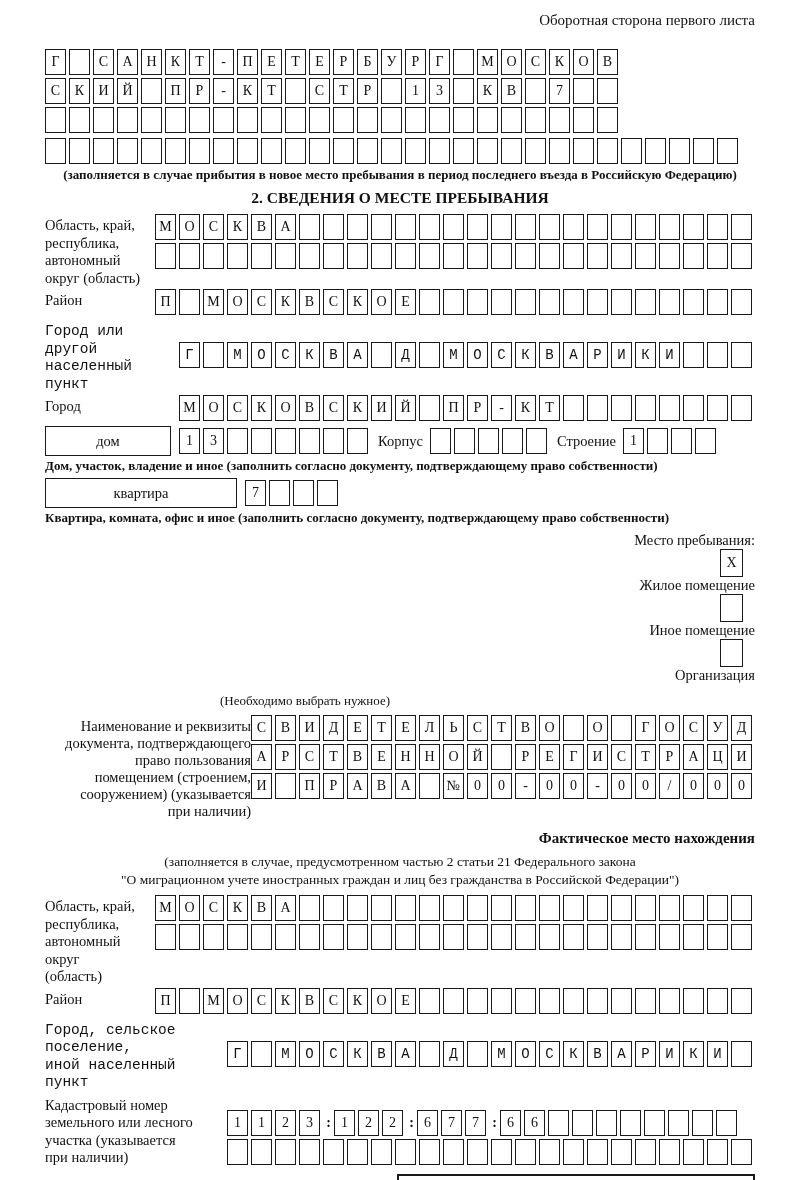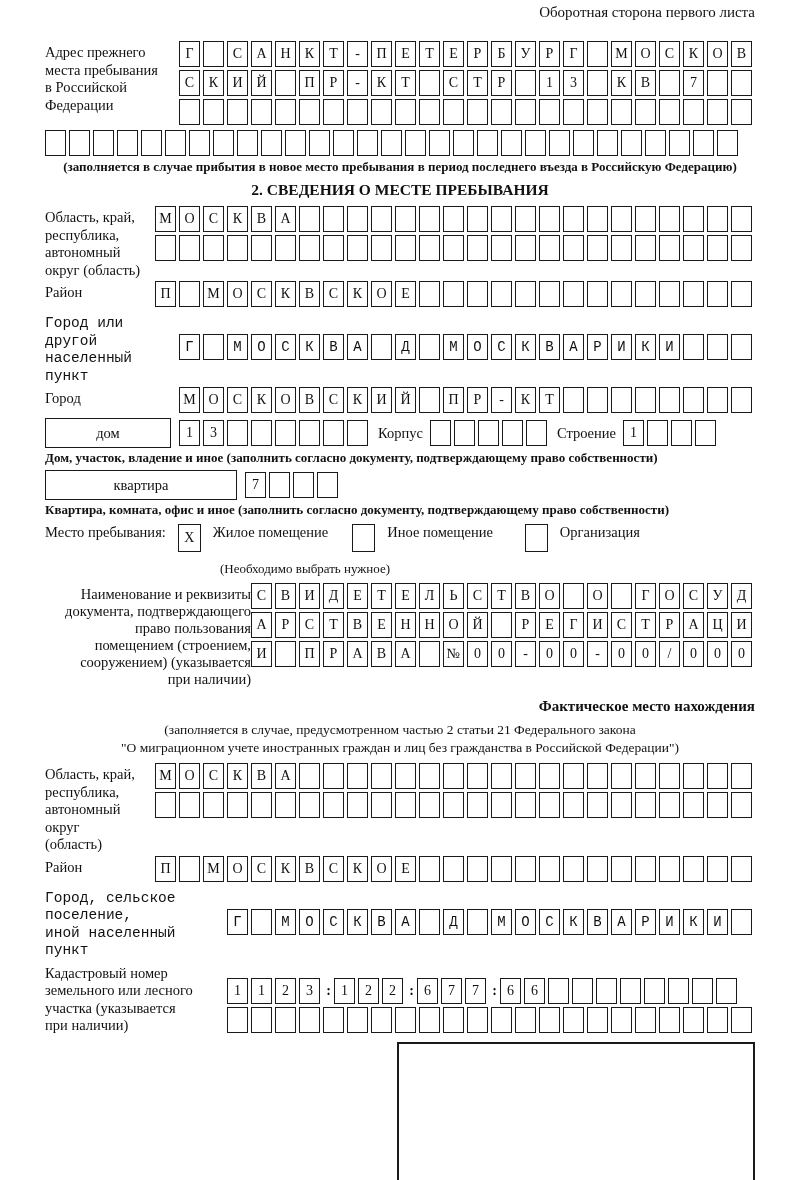--- a/index.html
+++ b/index.html
@@ -1,18 +1,18 @@
 <!DOCTYPE html>
 <html><head>
 <meta charset="utf-8">
 <style>
   * { margin:0; padding:0; box-sizing:border-box; }
   html,body { width:800px; height:1180px; background:#ffffff; color:#111;
     font-family:"Liberation Serif", "DejaVu Serif", serif; overflow:hidden; }
-  .page { width:800px; height:1180px; padding:4px 45px 0 45px; }
+  .page { width:800px; height:1180px; padding:12px 45px 0 45px; }
 
   .side-note { text-align:right; font-size:15px; margin-bottom:20px; }
 
   .field-row { display:flex; align-items:flex-start; margin-bottom:2px; }
   .field-row.center { align-items:center;font-family:Liberation Mono, monospace; }
   .flabel { flex:1 1 auto; font-size:14.5px; line-height:17.5px; white-space:pre-line; padding-top:3px; }
   .cells-col { flex:0 0 auto; }
   .cell-row { display:flex; height:26px; margin-bottom:3px; }
   .cell { flex:0 0 auto; width:21px; height:26px; border:1.6px solid #1a1a1a; margin-right:3px;
     display:flex; align-items:center; justify-content:center; font-size:14px; }
@@ -24,43 +24,39 @@
   .sub-title { font-weight:bold; font-size:15px; text-align:right; margin:10px 0 6px 0; }
   .sub-note { font-size:13.5px; line-height:18px; text-align:center; white-space:pre-line; margin-bottom:6px; }
 
   .inline-row { display:flex; align-items:center; margin-bottom:2px; }
   .wide-box { height:30px; border:1.6px solid #1a1a1a; display:flex; align-items:center; justify-content:center; font-size:14.5px; }
   .dom-box { width:126px; }
   .kv-box { width:192px; }
   .inline-label { font-size:14.5px; padding:0 7px; white-space:nowrap; }
   .sp8 { width:8px; }
 
-  .stay-row { display:flex; align-items:flex-start; font-size:14.5px; margin:6px 0 2px 0; }
+  .stay-row { display:flex; align-items:flex-end; font-size:14.5px; margin:6px 0 2px 0;flex-direction:column; }
   .checkbox { width:23px; height:28px; border:1.6px solid #1a1a1a; display:flex; align-items:center;
     justify-content:center; font-size:14px; margin:0 12px; flex:0 0 auto; }
   .choose-note { width:520px; text-align:center; font-size:13px; margin:9px 0 6px 0; }
 
   .doc-block .flabel { line-height:17px;text-align:right; }
 
   .stamp-box { width:358px; height:172px; border:2px solid #1a1a1a; margin-left:auto; margin-top:6px; }
   .stamp-caption { width:380px; margin-left:auto; margin-right:-11px; margin-top:6px; text-align:center;
     font-size:13.5px; line-height:17px; white-space:pre-line; }
 </style>
 </head>
 <body>
 
 <div class="page">
 
   <div class="side-note">Оборотная сторона первого листа</div>
 
   <div class="field-row">
-    <div class="flabel">Адрес прежнего
-места пребывания
-в Российской
-Федерации</div>
     <div class="cells-col">
       <div class="cell-row">
           <span class="cell">Г</span>
           <span class="cell"></span>
           <span class="cell">С</span>
           <span class="cell">А</span>
           <span class="cell">Н</span>
           <span class="cell">К</span>
           <span class="cell">Т</span>
           <span class="cell">-</span>

